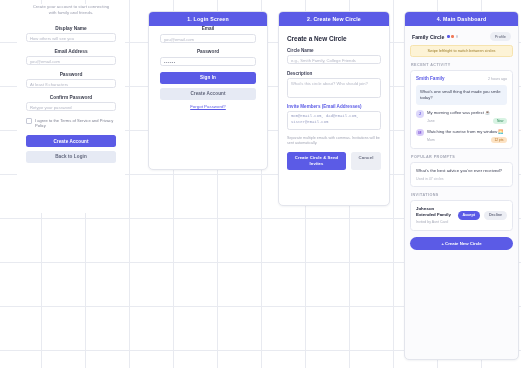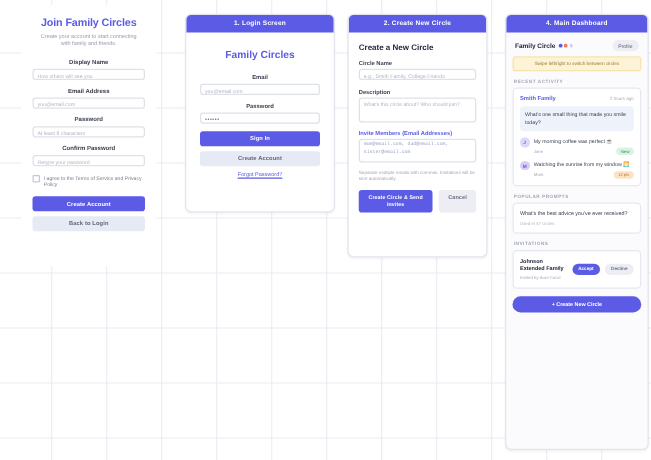--- a/index.html
+++ b/index.html
@@ -103,21 +103,20 @@
   .cta{display:block;width:100%;box-sizing:border-box;text-align:center;background:#5b5be6;color:#fff;
        font-size:4.3px;font-weight:bold;border-radius:7px;padding:4px 0;margin-top:2px;}
 </style>
 </head>
 <body>
 
 <div id="canvas">
 
   <div class="panel" id="p-signup">
     <div class="pbody" style="padding:0 9px;">
-      <div class="su-title">Join Family Circles</div>
       <div class="su-sub">Create your account to start connecting with family and friends.</div>
 
       <div class="fl">Display Name</div>
       <div class="fi">How others will see you</div>
 
       <div class="fl">Email Address</div>
       <div class="fi">you@email.com</div>
 
       <div class="fl">Password</div>
       <div class="fi">At least 8 characters</div>
@@ -131,21 +130,20 @@
       </div>
 
       <div class="btn btn-primary">Create Account</div>
       <div class="btn btn-ghost">Back to Login</div>
     </div>
   </div>
 
   <div class="panel" id="p-login">
     <div class="panel-head">1. Login Screen</div>
     <div class="pbody" style="padding:0 11px 8px;">
-      <div class="lg-title">Family Circles</div>
 
       <div class="lg-lab">Email</div>
       <div class="fi">you@email.com</div>
 
       <div class="lg-lab">Password</div>
       <div class="fi" style="color:#6b6f82;letter-spacing:.5px;">••••••</div>
 
       <div class="btn btn-primary" style="margin-top:2px;">Sign In</div>
       <div class="btn btn-ghost">Create Account</div>
       <a class="lg-forgot" href="#">Forgot Password?</a>

